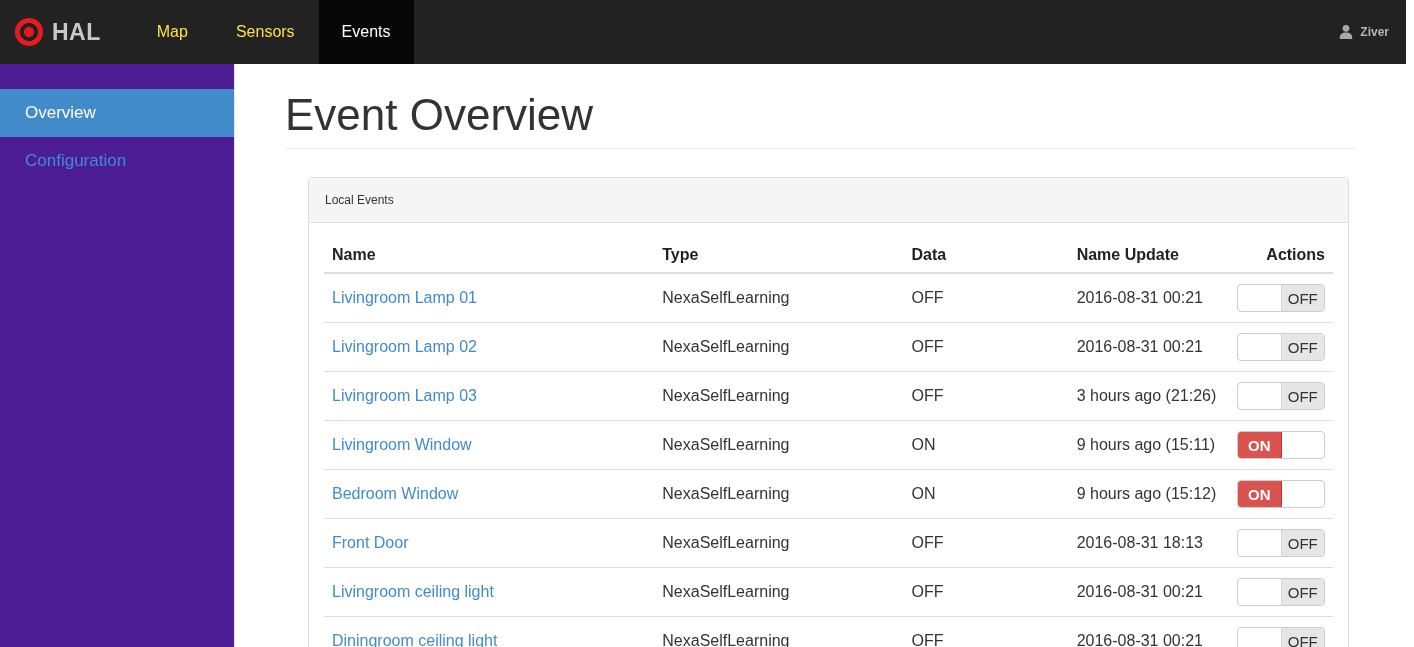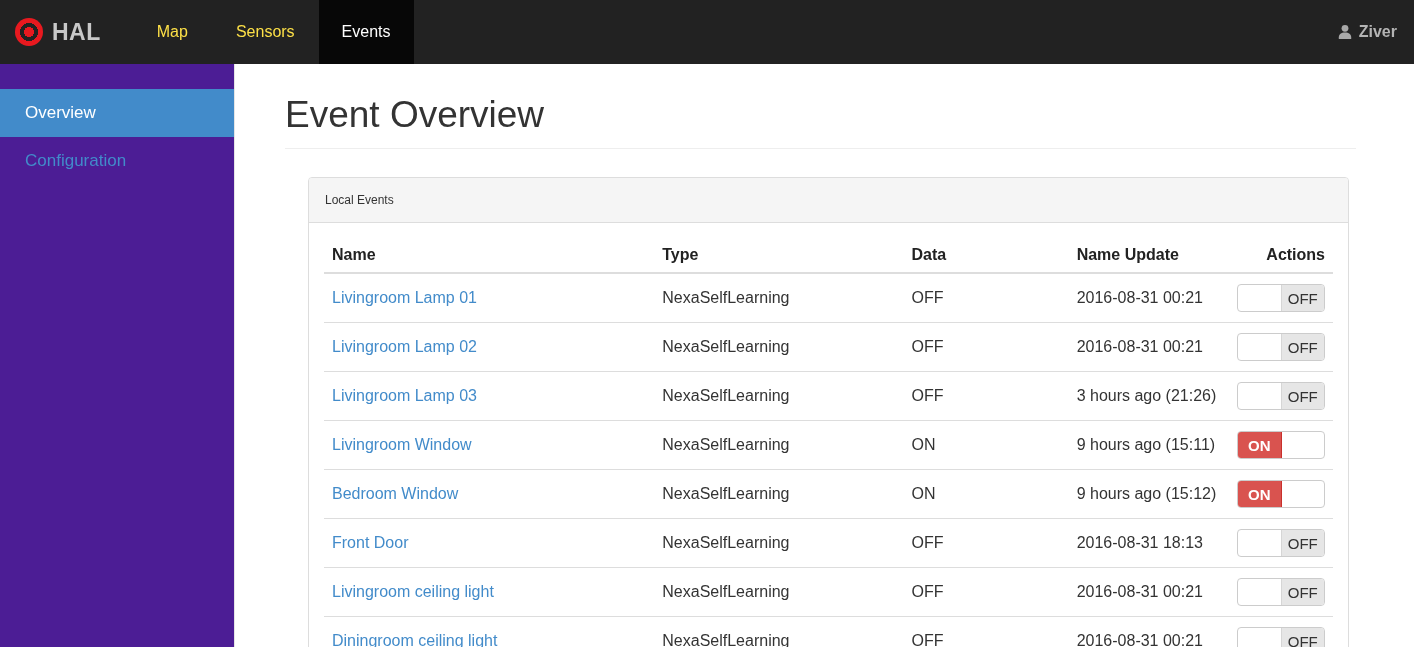--- a/index.html
+++ b/index.html
@@ -6,21 +6,21 @@
   html, body { width: 1414px; height: 647px; overflow: hidden; }
   body {
     font-family: "Liberation Sans", sans-serif;
     background: #ffffff;
     color: #333;
     position: relative;
   }
 
   
   .navbar {
-    position: absolute; top: 0; left: 0; right: 0; height: 64px;
+    position: absolute; top: 0; left: 0; right: 8px; height: 64px;
     background: #222222;
     display: flex; align-items: stretch;
   }
   .brand {
     display: flex; align-items: center; gap: 9px;
     padding: 0 18px 0 15px; cursor: pointer;
   }
   .logo {
     width: 28px; height: 28px; border-radius: 50%;
     background: radial-gradient(circle at 50% 50%,
@@ -29,21 +29,21 @@
   .brand-text { font-size: 23px; font-weight: bold; color: #c8c8c8; letter-spacing: .5px; }
   .nav-items { display: flex; align-items: stretch; margin-left: 14px; }
   .nav-item {
     display: flex; align-items: center;
     padding: 0 24px; font-size: 16px; color: #fde047;
     text-decoration: none; cursor: pointer;
   }
   .nav-item.active { background: #070707; color: #ffffff; padding: 13px 23px; }
   .user-menu {
     margin-left: auto; display: flex; align-items: center; gap: 6px;
-    padding-right: 17px; color: #b4b4b4; font-size: 16px; font-weight: bold;
+    padding-right: 17px; color: #b4b4b4; font-size: 12px; font-weight: bold;
     cursor: pointer;
   }
   .user-icon svg { display: block; }
 
   
   .sidebar {
     position: absolute; top: 64px; left: 0; bottom: 0; width: 235px;
     background: #4c1d95; border-right: 1px solid #e5e5e5;
     padding-top: 25px;
   }
@@ -54,21 +54,21 @@
   }
   .side-item.active { background: #428bca; color: #ffffff; }
 
   
   .main {
     position: absolute; top: 64px; left: 235px; right: 0; bottom: 0;
     padding: 0 58px 0 50px; overflow: hidden;
   }
   .page-title {
     margin-top: 26px;
-    font-size: 37px; font-weight: 400; color: #333;
+    font-size: 44px; font-weight: 400; color: #333;
     line-height: 50px;
     padding-bottom: 8px;
     border-bottom: 1px solid #eeeeee;
   }
 
   .panel {
     margin: 28px 7px 0 23px;
     border: 1px solid #dddddd; border-radius: 4px;
     background: #ffffff;
   }

